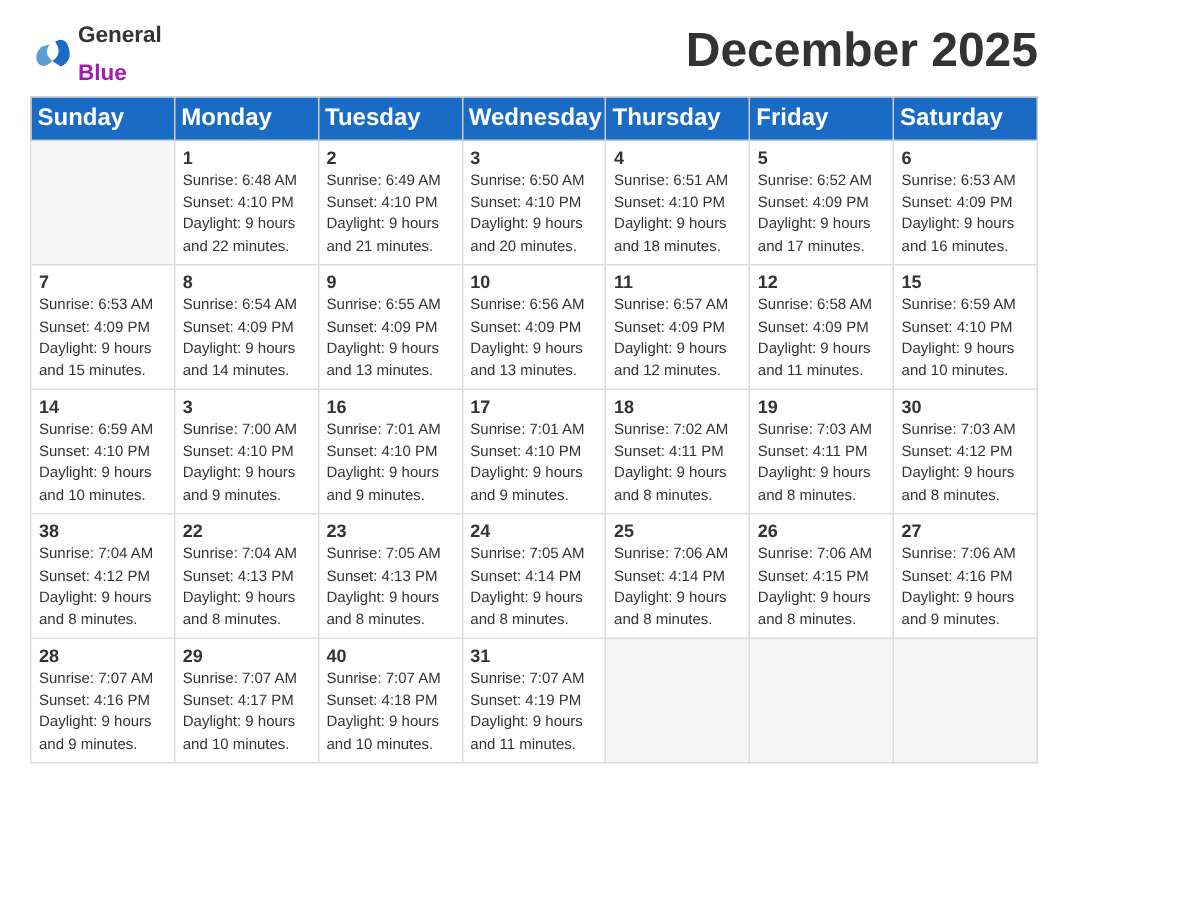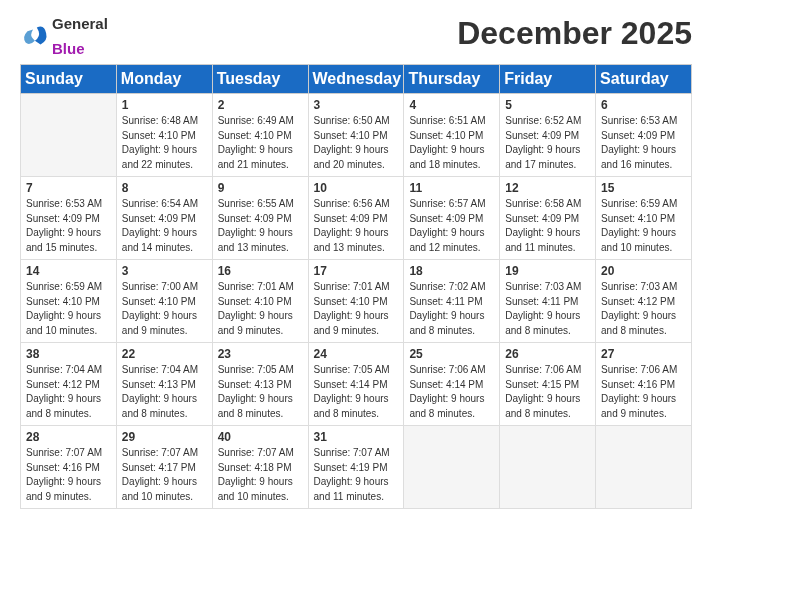--- a/index.html
+++ b/index.html
@@ -208,21 +208,21 @@
           </td>
           <td>
             <span class="day-num">18</span>
             <div class="day-info">Sunrise: 7:02 AM<br>Sunset: 4:11 PM<br>Daylight: 9 hours<br>and 8 minutes.</div>
           </td>
           <td>
             <span class="day-num">19</span>
             <div class="day-info">Sunrise: 7:03 AM<br>Sunset: 4:11 PM<br>Daylight: 9 hours<br>and 8 minutes.</div>
           </td>
           <td>
-            <span class="day-num">20</span>
+            <span class="day-num">30</span>
             <div class="day-info">Sunrise: 7:03 AM<br>Sunset: 4:12 PM<br>Daylight: 9 hours<br>and 8 minutes.</div>
           </td>
         </tr>
         <tr>
           <td>
             <span class="day-num">38</span>
             <div class="day-info">Sunrise: 7:04 AM<br>Sunset: 4:12 PM<br>Daylight: 9 hours<br>and 8 minutes.</div>
           </td>
           <td>
             <span class="day-num">22</span>

